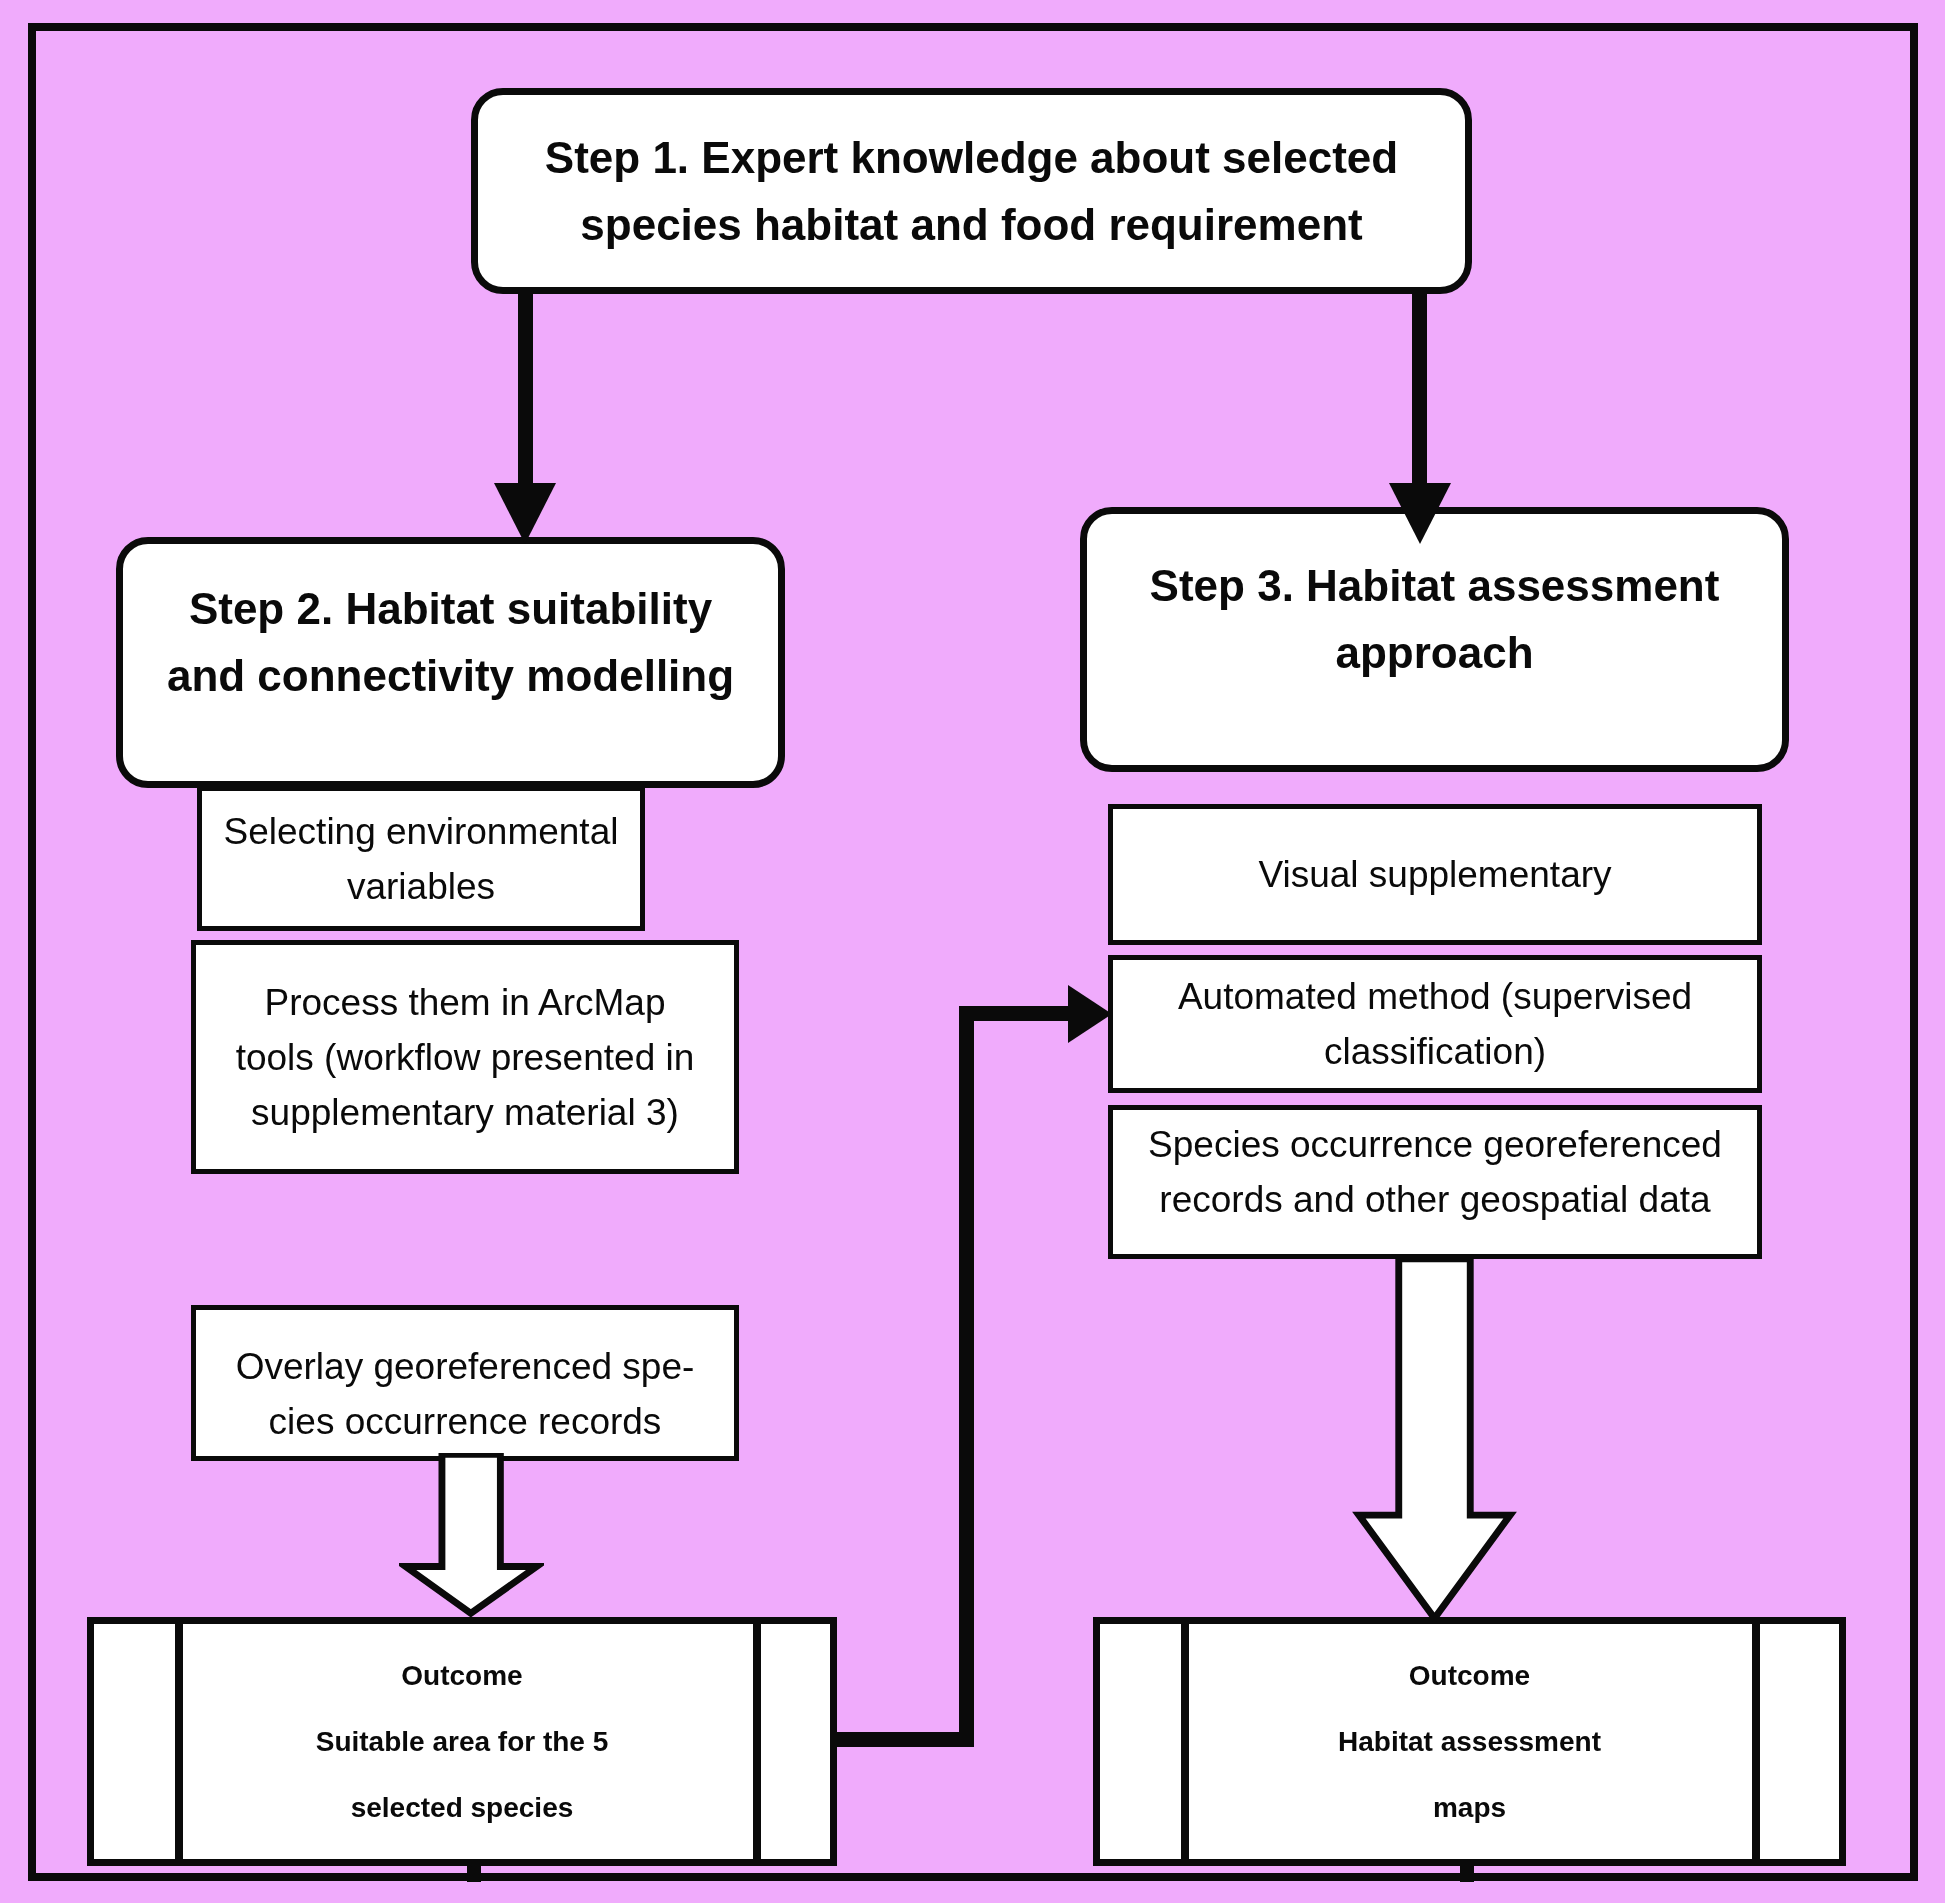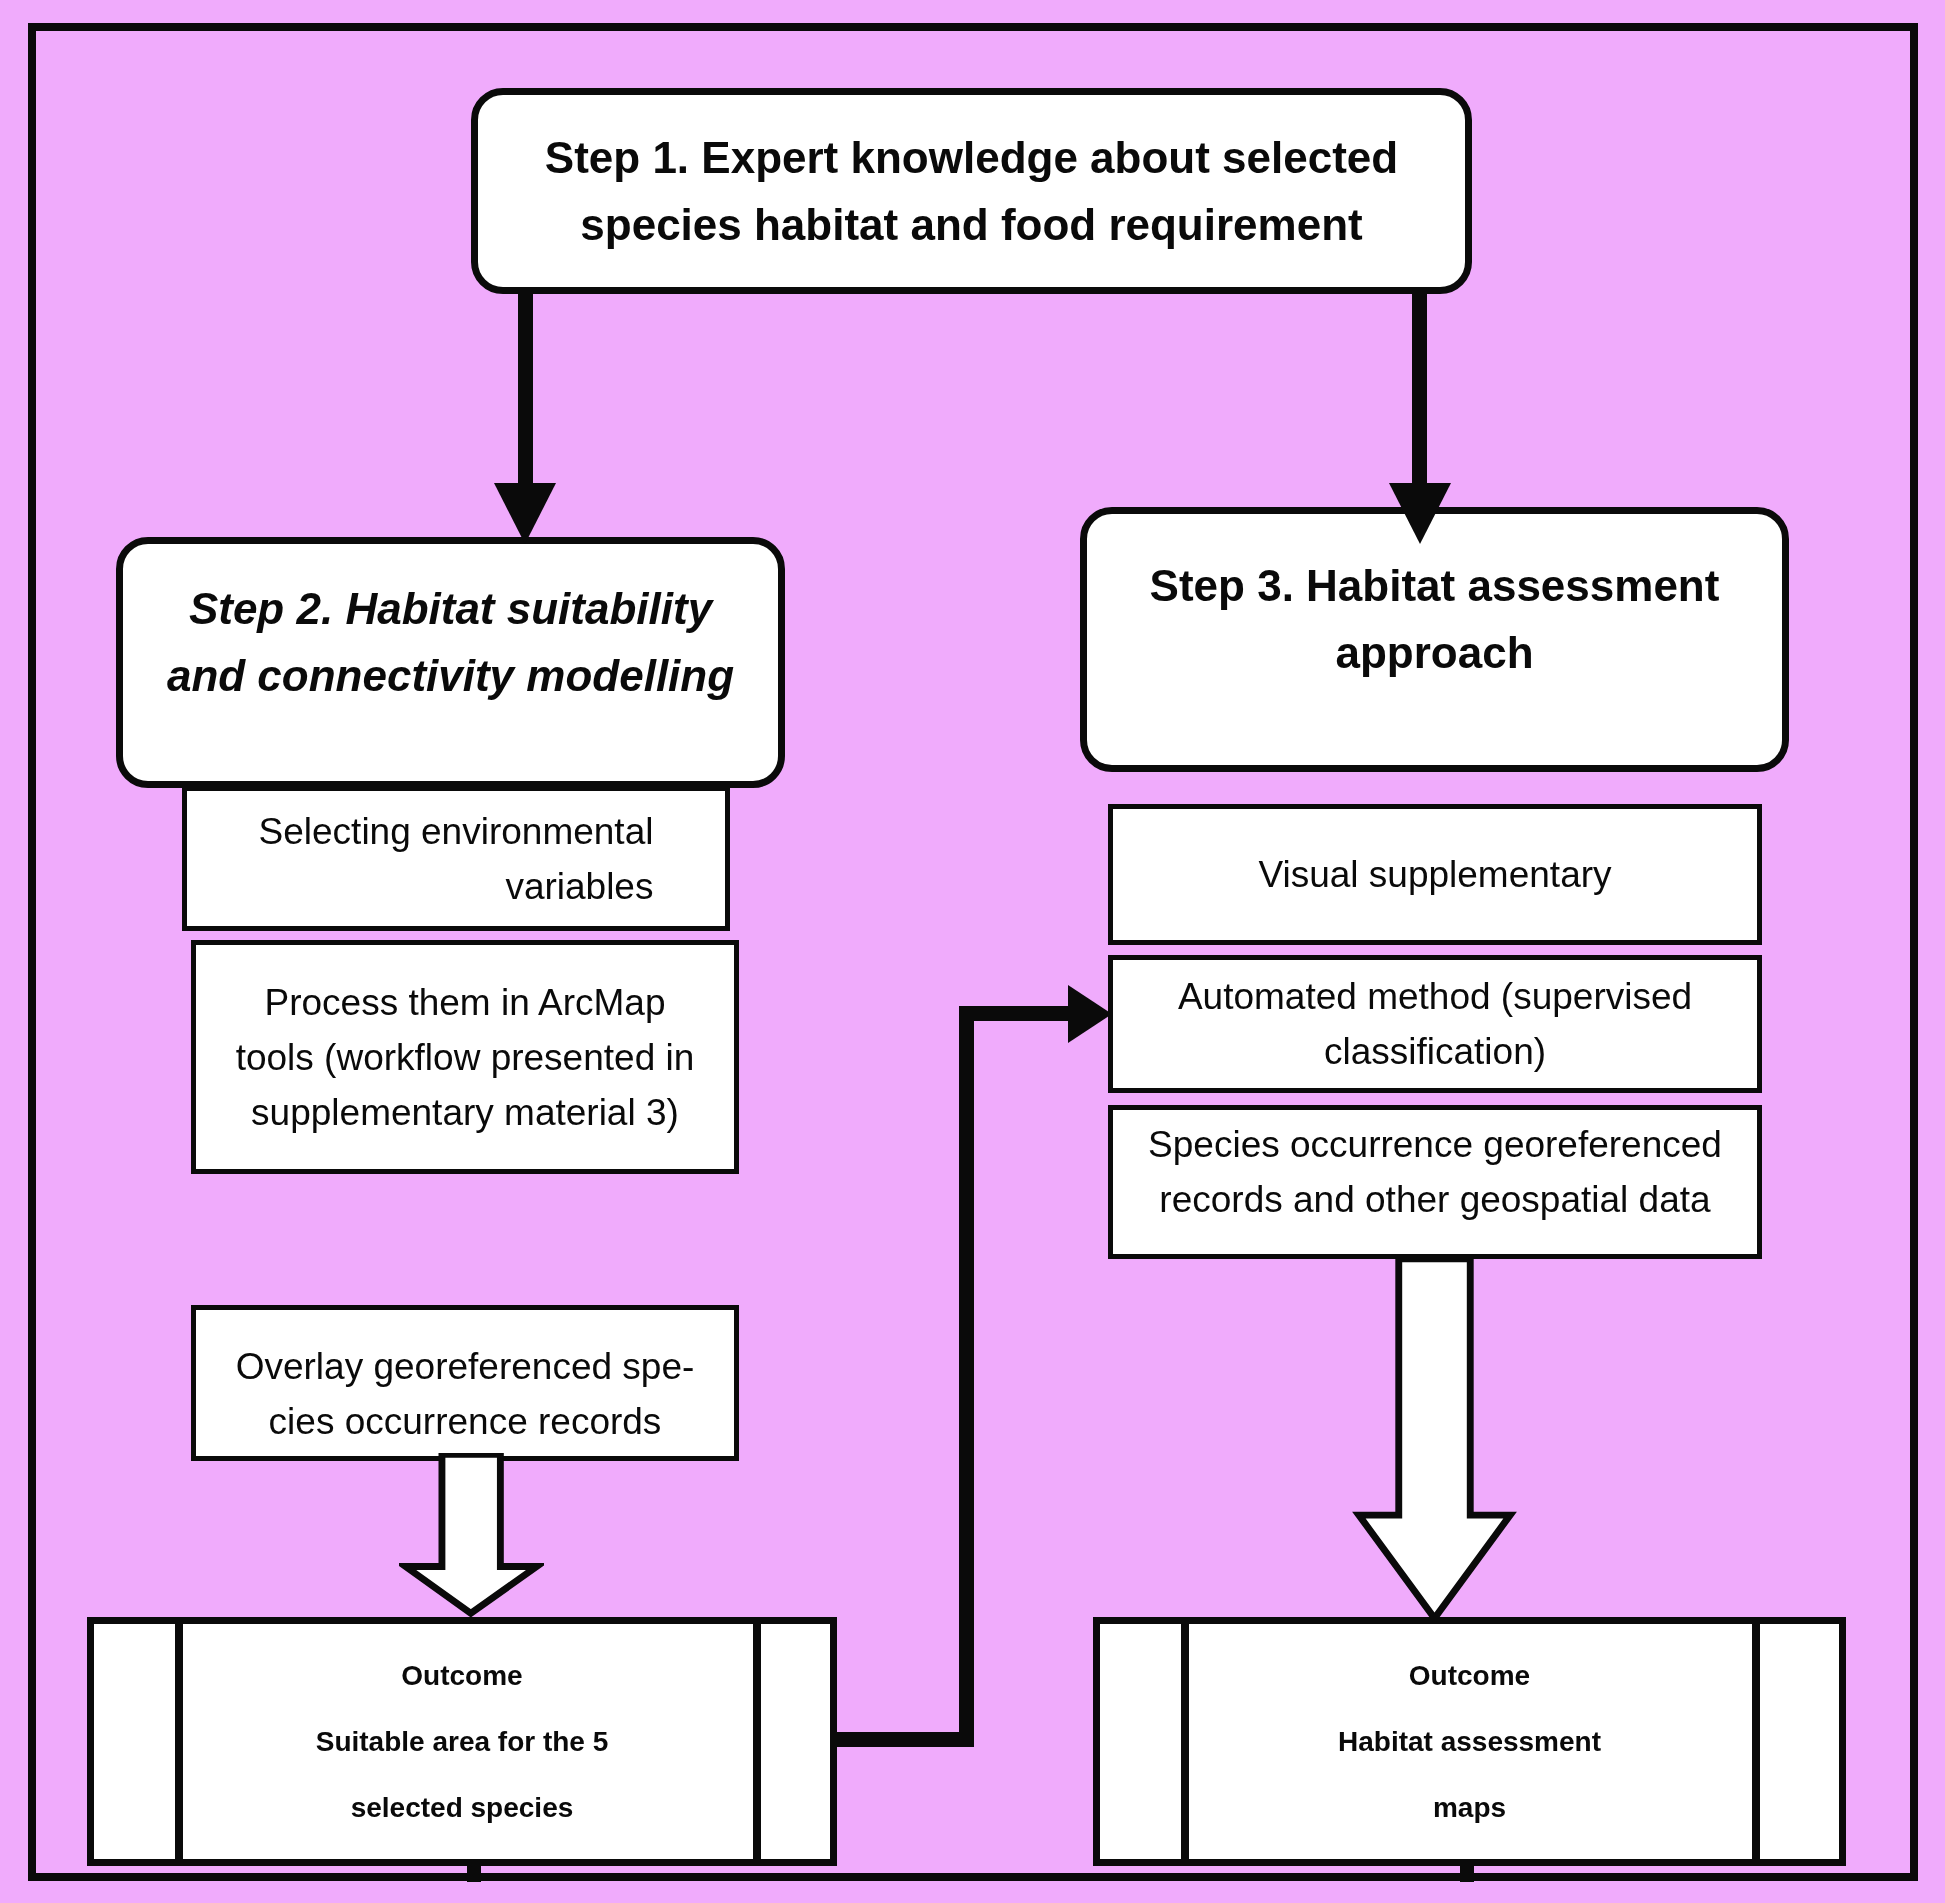--- a/index.html
+++ b/index.html
@@ -91,31 +91,31 @@
     <span>Step 1. Expert knowledge about selected
 species habitat and food requirement</span>
   </div>
 
   <div class="shaft" style="left:518px; top:291px; width:15px; height:194px;"></div>
   <div class="tri-down" style="left:494px; top:483px;"></div>
 
   <div class="shaft" style="left:1412px; top:291px; width:15px; height:194px;"></div>
   <div class="tri-down" style="left:1389px; top:483px;"></div>
 
-  <div class="node rounded" style="left:116px; top:537px; width:669px; height:251px; padding-bottom:41px;font-style:italic;">
+  <div class="node rounded" style="left:116px; top:537px; width:669px; height:251px; padding-bottom:41px;">
     <span>Step 2. Habitat suitability
 and connectivity modelling</span>
   </div>
 
   <div class="node rounded" style="left:1080px; top:507px; width:709px; height:265px; padding-bottom:41px;">
     <span>Step 3. Habitat assessment
 approach</span>
   </div>
 
-  <div class="node substep" style="left:182px; top:786px; width:548px; height:145px;text-align:right;">
+  <div class="node substep" style="left:197px; top:786px; width:448px; height:145px;">
     <span>Selecting environmental
 variables</span>
   </div>
   <div class="node substep" style="left:191px; top:940px; width:548px; height:234px;">
     <span>Process them in ArcMap
 tools (workflow presented in
 supplementary material 3)</span>
   </div>
   <div class="node substep" style="left:191px; top:1305px; width:548px; height:156px; align-items:flex-end;">
     <span>Overlay georeferenced spe-

